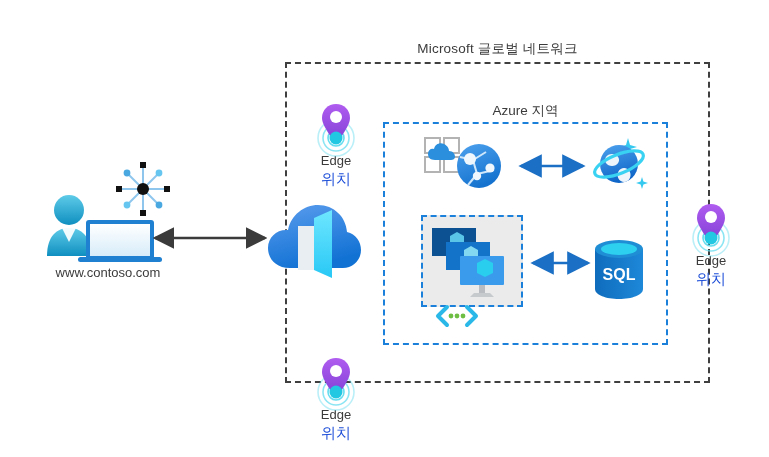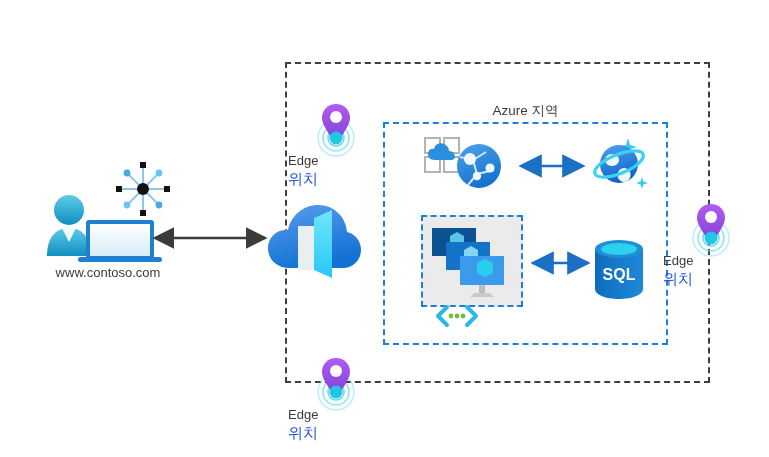--- a/index.html
+++ b/index.html
@@ -35,40 +35,41 @@
     text-align:center;font-size:13.5px;color:#3b3b3b;
   }
   .vm-group{
     left:421px;top:215px;width:102px;height:92px;
     background:#ebebeb;
     border:2px dashed #1b80d9;
     box-sizing:border-box;
   }
 
   
-  .edge{width:96px;}
+  .edge{width:96px;text-align:center;}
   .edge .pin-wrap{height:56px;position:relative;}
   .edge .cap{
     display:block;font-size:13px;line-height:17px;color:#3b3b3b;
   }
   .edge .cap2{display:block;font-size:15px;line-height:20px;color:#1d4ed8;}
 
   
   .user-block{left:28px;top:158px;width:160px;text-align:center;}
   .user-caption{font-size:13px;color:#3b3b3b;margin-top:2px;white-space:nowrap;}
 
   
   svg{display:block;overflow:visible;}
 </style>
 </head>
 <body>
 
 <div class="stage">
 
   <div class="abs ms-network"></div>
+  <div class="abs ms-network-label">Microsoft 글로벌 네트워크</div>
 
   <div class="abs azure-region"></div>
   <div class="abs azure-region-label">Azure 지역</div>
 
   <div class="abs user-block">
     <svg width="160" height="105" viewBox="0 0 160 105">
 
       <g transform="translate(88,4)">
         <g stroke="#8ec6ee" stroke-width="2">
           <line x1="27" y1="27" x2="27" y2="4"></line>

